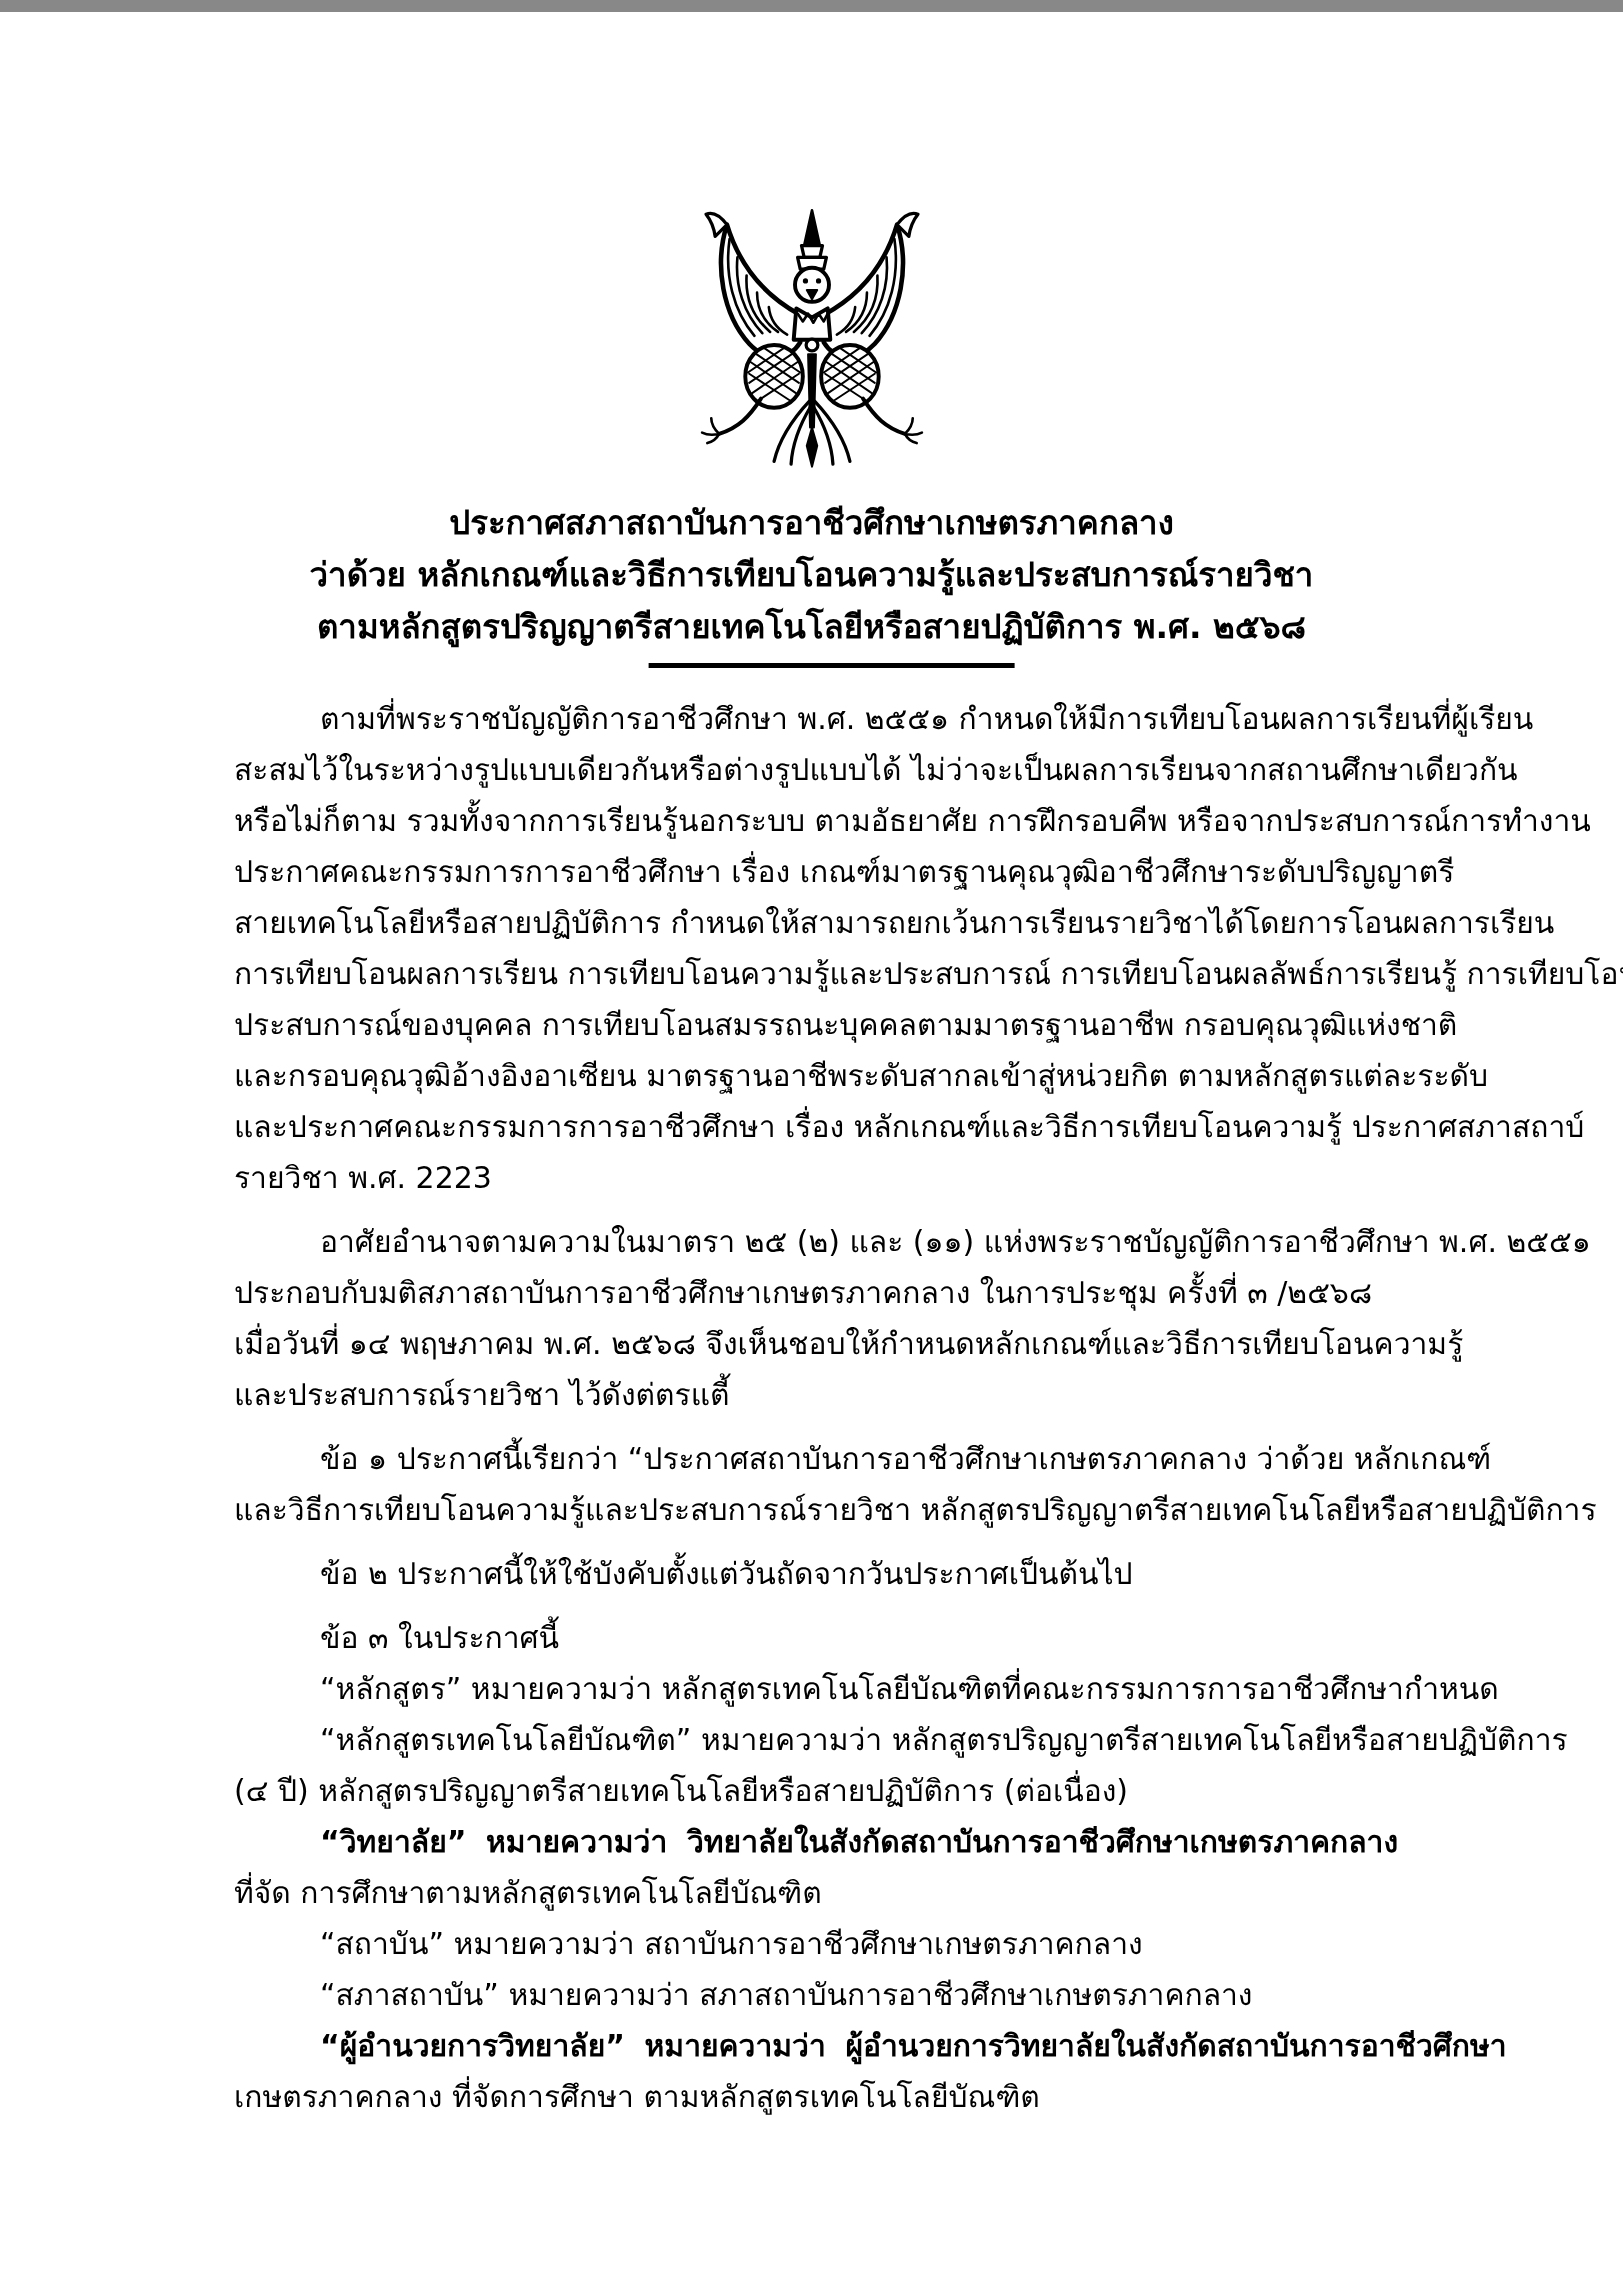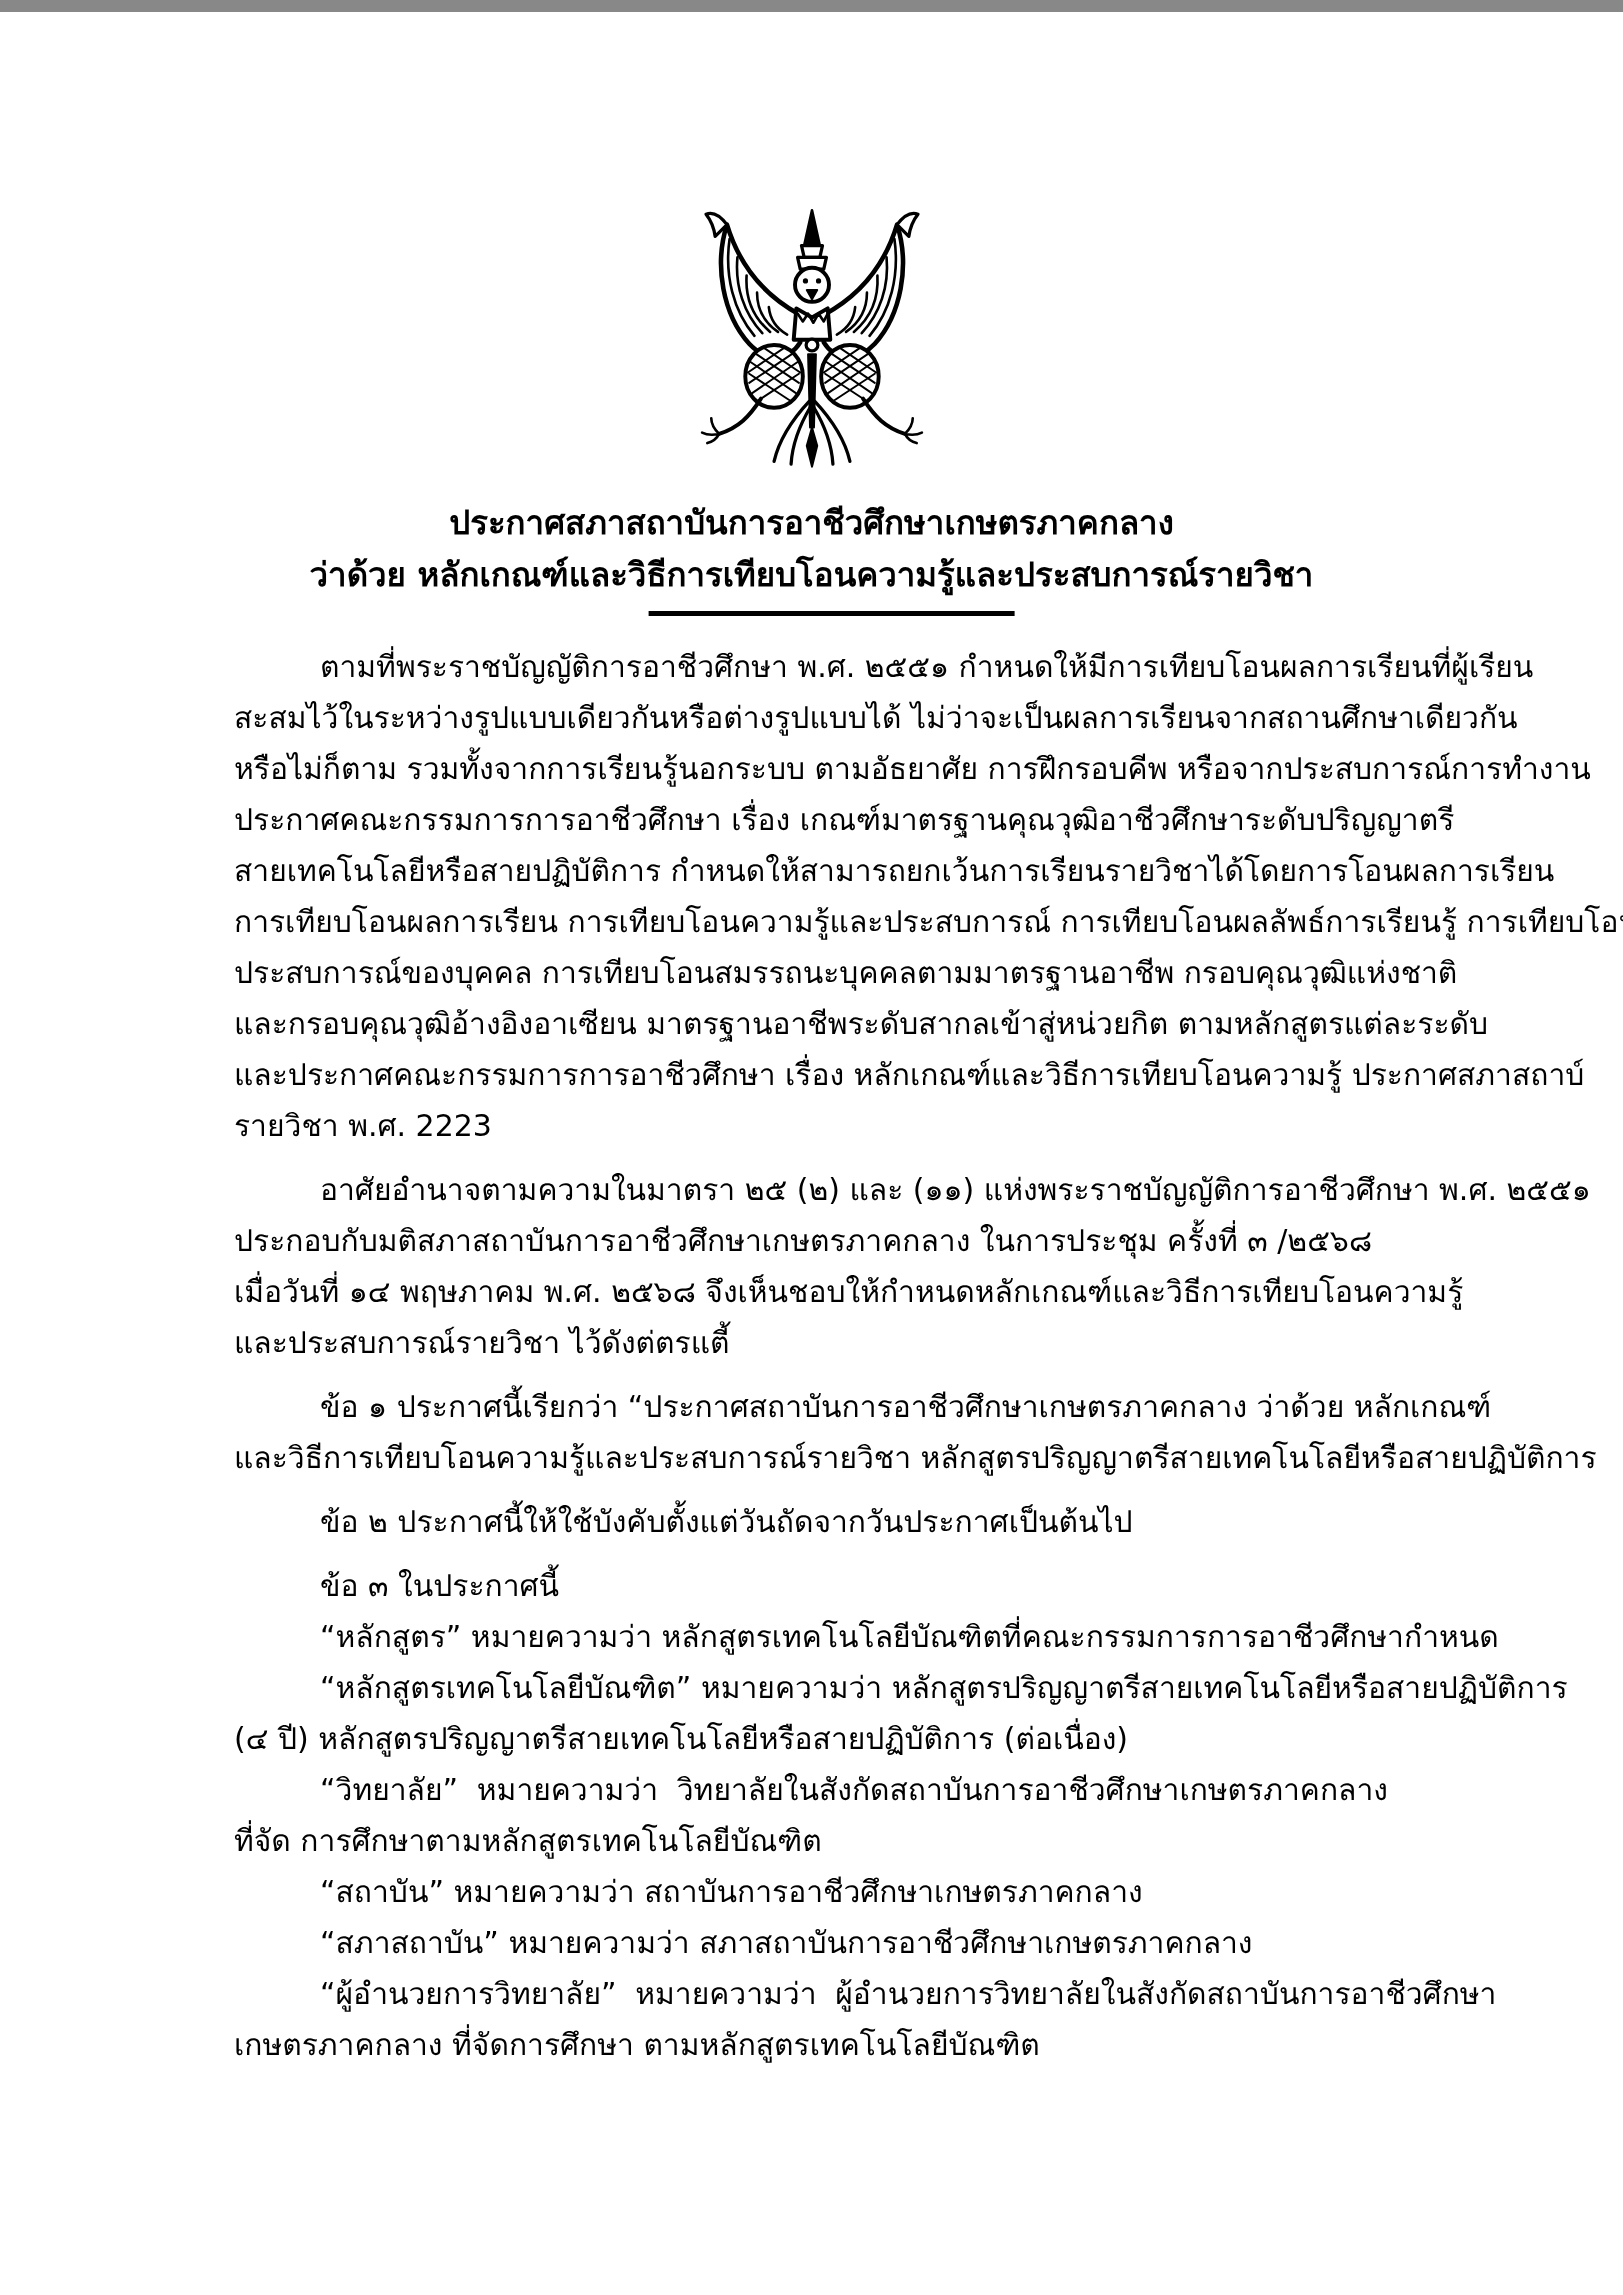--- a/index.html
+++ b/index.html
@@ -57,20 +57,21 @@
     margin-top: 13px;
   }
   .line {
     white-space: nowrap;
   }
   .line.indent {
     padding-left: 86px;
   }
   .line.spread {
     word-spacing: 9.2px;
+    font-weight: bold;
   }
 </style>
 </head>
 <body>
 
 <div class="page">
 
   <div class="emblem-wrap">
 
     <svg viewBox="0 0 400 425" xmlns="http://www.w3.org/2000/svg">
@@ -126,20 +127,21 @@
         <path d="M58 350 C50 342 46 336 46 326 M58 350 C48 352 40 352 32 348 M58 350 C54 358 48 362 40 364" stroke-width="4"></path>
         <path d="M278 296 C296 324 312 340 342 350" stroke-width="6"></path>
         <path d="M342 350 C350 342 354 336 354 326 M342 350 C352 352 360 352 368 348 M342 350 C346 358 352 362 360 364" stroke-width="4"></path>
       </g>
     </svg>
   </div>
 
   <div class="title-block">
       <div class="title-line">ประกาศสภาสถาบันการอาชีวศึกษาเกษตรภาคกลาง</div>
       <div class="title-line">ว่าด้วย หลักเกณฑ์และวิธีการเทียบโอนความรู้และประสบการณ์รายวิชา</div>
+      <div class="title-line">ตามหลักสูตรปริญญาตรีสายเทคโนโลยีหรือสายปฏิบัติการ พ.ศ. ๒๕๖๘</div>
     </div>
 
   <div class="title-divider"></div>
 
   <div class="document-body">
       <div class="para">
         <div class="line indent">ตามที่พระราชบัญญัติการอาชีวศึกษา พ.ศ. ๒๕๕๑ กำหนดให้มีการเทียบโอนผลการเรียนที่ผู้เรียน</div>
         <div class="line">สะสมไว้ในระหว่างรูปแบบเดียวกันหรือต่างรูปแบบได้ ไม่ว่าจะเป็นผลการเรียนจากสถานศึกษาเดียวกัน</div>
         <div class="line">หรือไม่ก็ตาม รวมทั้งจากการเรียนรู้นอกระบบ ตามอัธยาศัย การฝึกรอบคีพ หรือจากประสบการณ์การทำงาน</div>
         <div class="line">ประกาศคณะกรรมการการอาชีวศึกษา เรื่อง เกณฑ์มาตรฐานคุณวุฒิอาชีวศึกษาระดับปริญญาตรี</div>

